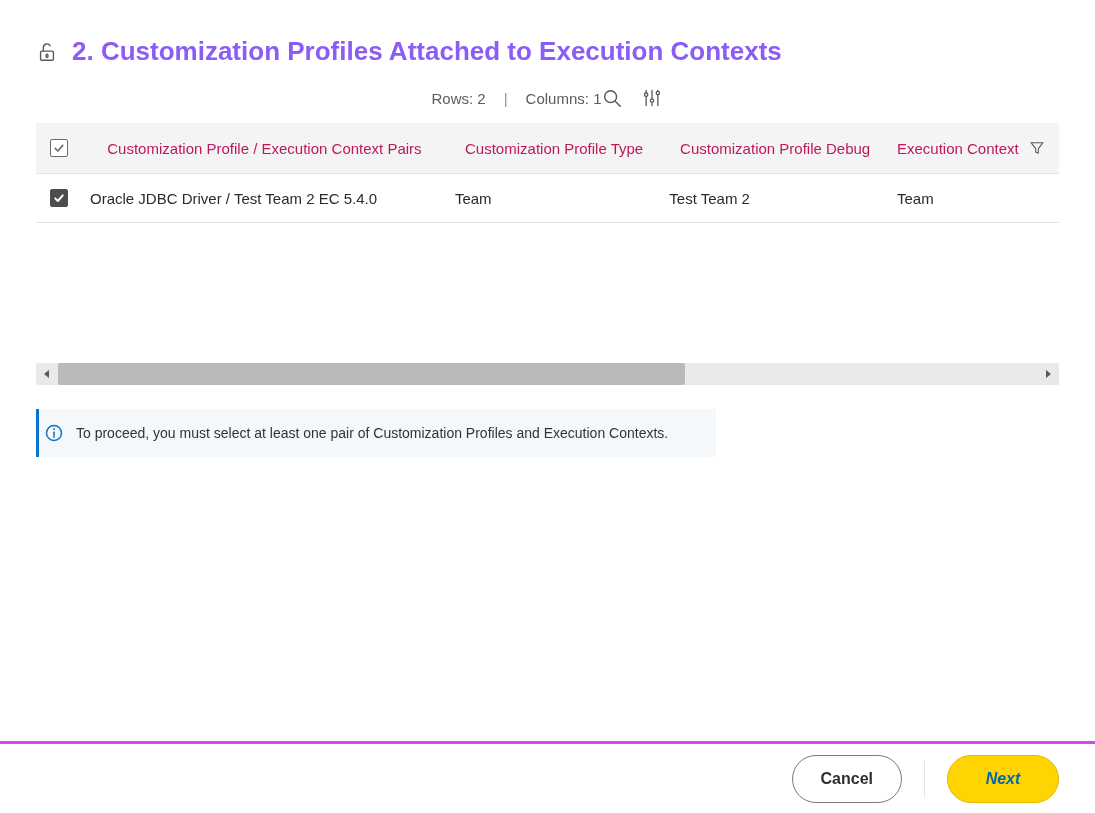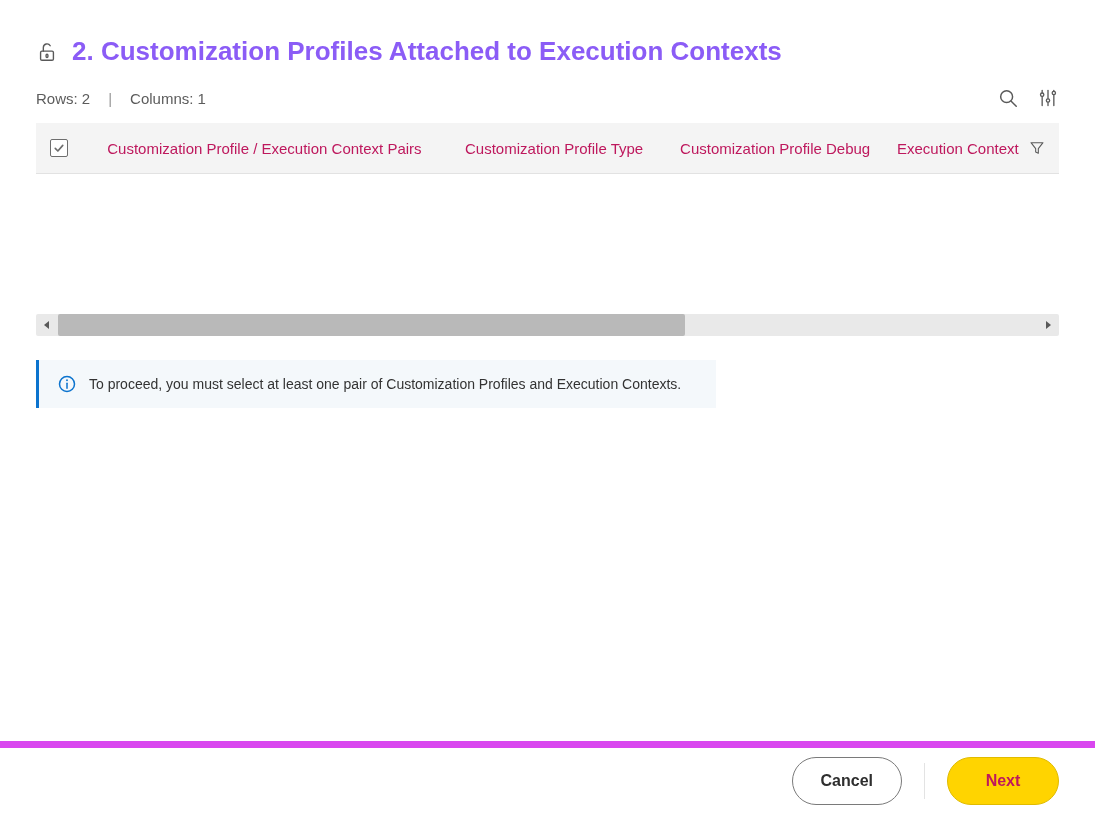--- a/index.html
+++ b/index.html
@@ -36,21 +36,21 @@
     display: flex; align-items: center; gap: 14px;
   }
   .title {
     font-size: 26px; font-weight: 700; color: #8b5cf6;
   }
   .meta-row {
     margin-top: 20px;
     display: flex; align-items: center;
     color: var(--text-mid);
     font-size: 15px;
-    justify-content: space-between;
+    justify-content: center;
   }
   .meta-left { display: flex; align-items: center; gap: 18px; }
   .meta-sep { color: #999; }
   .meta-right { display: flex; align-items: center; gap: 18px; color: #5c5c5c; }
   .icon-btn { width: 22px; height: 22px; display: inline-flex; align-items: center; justify-content: center; cursor: pointer; color: #595959; }
   .table-wrap { margin-top: 14px; }
   table.grid {
     width: 100%;
     border-collapse: collapse;
     font-size: 15px;
@@ -96,56 +96,57 @@
     cursor: pointer; color: #595959; flex: 0 0 22px;
   }
   .hscroll .track { flex: 1 1 auto; position: relative; height: 100%; }
   .hscroll .thumb { position: absolute; left: 0; top: 0; bottom: 0; width: 64%; background: var(--scrollbar-thumb); border-radius: 2px; }
 
   .info-box {
     margin-top: 24px;
     display: inline-flex; align-items: center;
     background: var(--info-bg);
     border-left: 3px solid var(--info-border);
-    padding: 14px 18px;
+    padding: 14px 5px;
     gap: 12px;
     max-width: 680px;
     color: #333;
     font-size: 14px;
   }
   .info-box .info-icon { flex: 0 0 auto; display: flex; color: var(--info-border); }
 
   .helper-text {
     margin-top: 80px;
     font-size: 15px;
     color: var(--text-mid);
   }
 
   .footer {
     flex: 0 0 72px;
-    border-top: 7px solid #d946ef;
+    border-top: 3px solid #d946ef;
     display: flex; align-items: center; justify-content: flex-end;
     padding: 0 36px;
     gap: 22px;
     background: #fff;
   }
   .footer .vsep {
     width: 1px; height: 36px; background: #e3e3e3;
   }
   .btn {
     height: 48px; padding: 0 28px; border-radius: 24px;
     font-size: 16px; font-weight: 700; cursor: pointer;
     display: inline-flex; align-items: center; justify-content: center;
   }
   .btn-secondary {
     background: #fff; color: #2e2e2e; border: 1.5px solid #7a7a7a;
   }
   .btn-primary {
-    background: var(--yellow); color: #be185d; border: 1px solid var(--yellow-border);
+    background: var(--yellow); color: #0369a1; border: 1px solid var(--yellow-border);
     min-width: 112px;
+    font-style: italic;
   }
 </style>
 </head>
 <body>
 
 <div class="page">
   <div class="content">
 
     <div class="title-row">
       <span class="icon-btn">
@@ -204,20 +205,33 @@
                 <span class="icon-btn" style="width:16px;height:16px;">
                   <svg width="16" height="16" viewBox="0 0 24 24" fill="none" stroke="currentColor" stroke-width="1.6" stroke-linejoin="round" stroke-linecap="round">
                     <polygon points="3,4 21,4 14,13 14,20 10,18 10,13"></polygon>
                   </svg>
                 </span>
               </span>
             </th>
           </tr>
         </thead>
         <tbody>
+          <tr>
+            <td class="col-check">
+              <span class="cb checked">
+                <svg viewBox="0 0 16 16" fill="none" stroke="#fff" stroke-width="2.6" stroke-linecap="round" stroke-linejoin="round">
+                    <polyline points="3,8.5 6.5,12 13,4.5"></polyline>
+                  </svg>
+              </span>
+            </td>
+            <td>Oracle JDBC Driver / Test Team 2 EC 5.4.0</td>
+            <td>Team</td>
+            <td>Test Team 2</td>
+            <td>Team</td>
+          </tr>
         </tbody>
       </table>
     </div>
 
     <div class="hscroll">
       <span class="arrow">
         <svg width="10" height="10" viewBox="0 0 10 10">
             <polygon points="7,1 7,9 2,5" fill="#595959"></polygon>
           </svg>
       </span>

